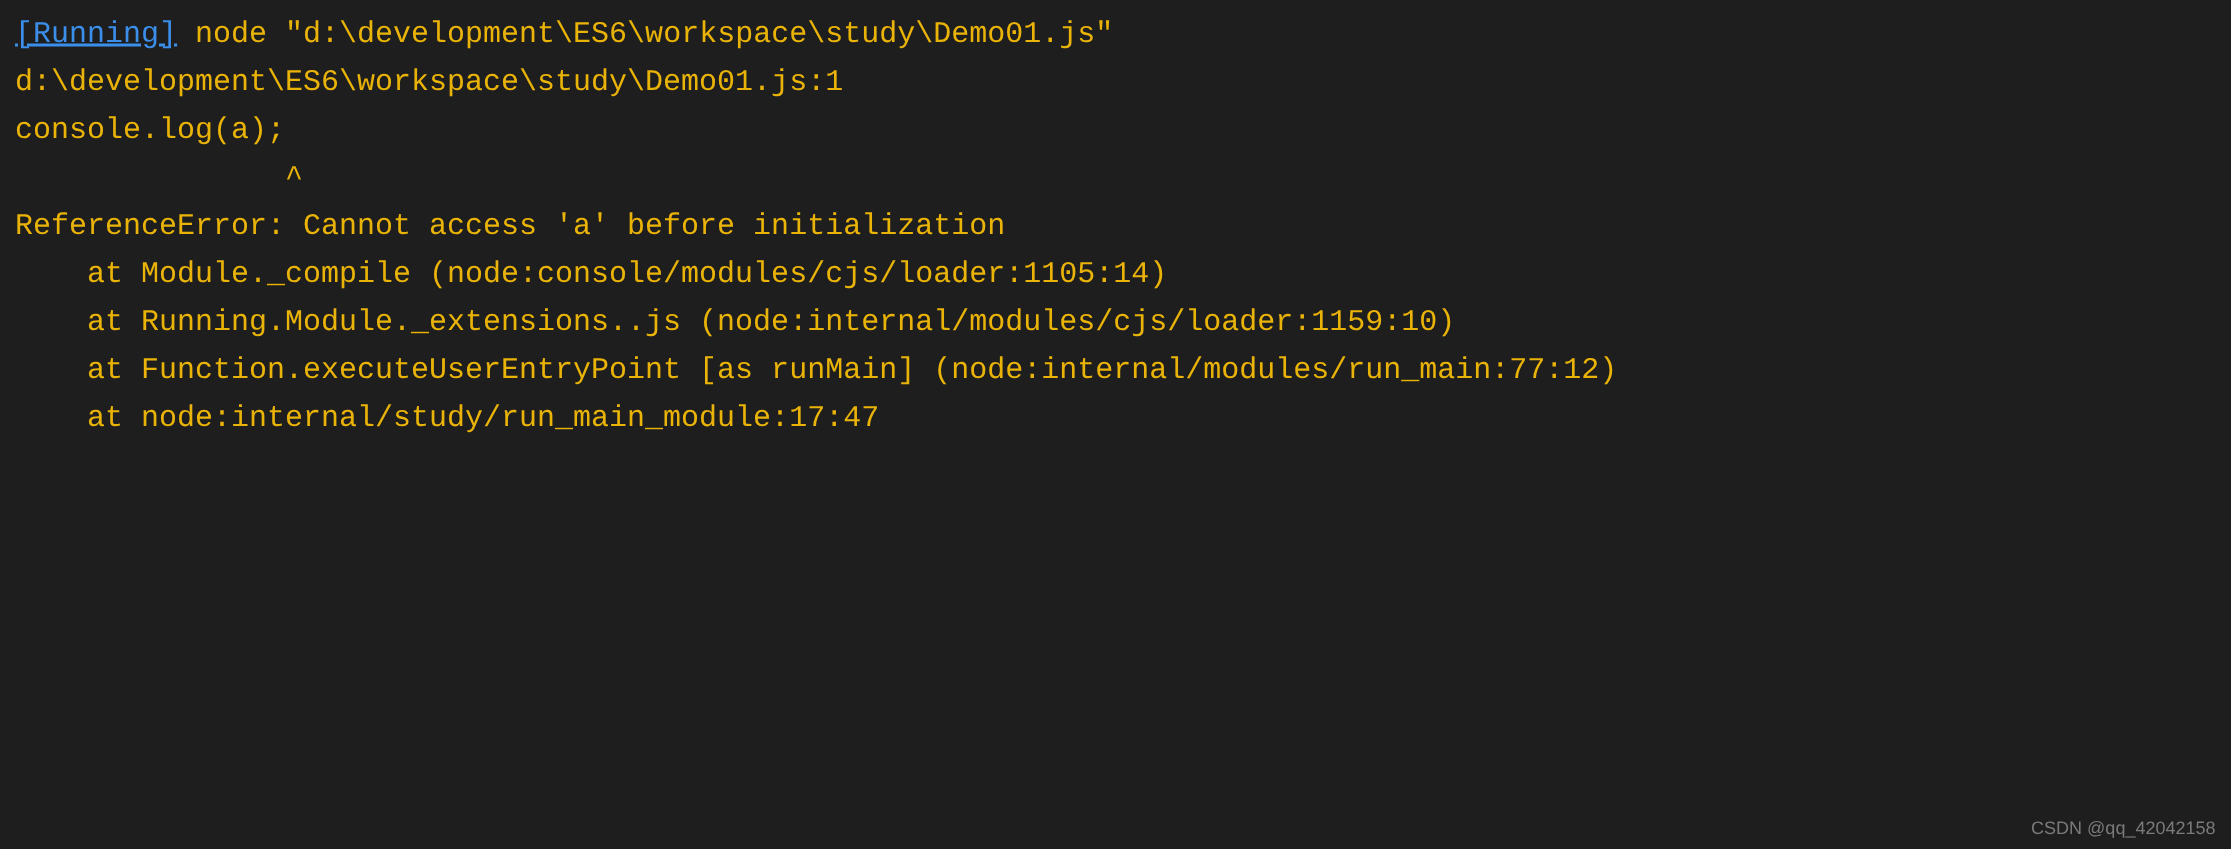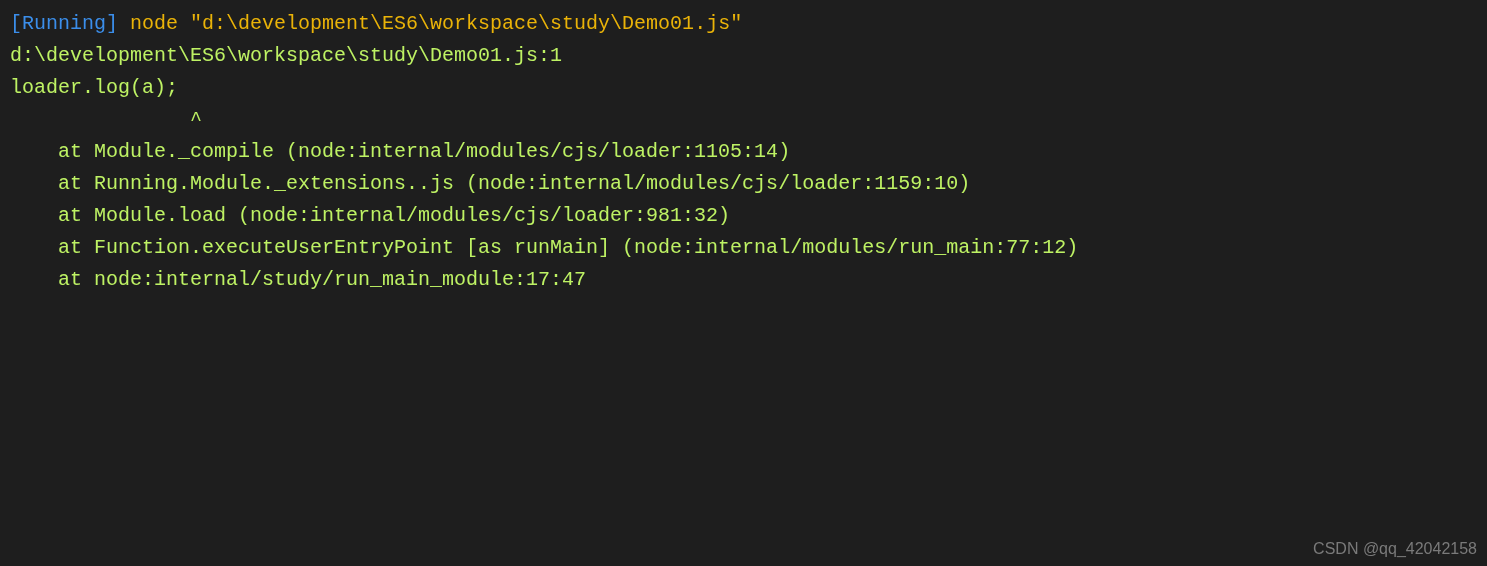--- a/index.html
+++ b/index.html
@@ -17,45 +17,46 @@
       width: 1487px;
       height: 566px;
       overflow: hidden;
       position: relative;
     }
     .output-line {
       white-space: pre;
     }
     .running-tag {
       color: #3b8eea;
+      text-decoration: underline;
     }
     .node-cmd {
       color: #eab308;
     }
     .normal {
-      color: #bef264;
+      color: #eab308;
     }
     .watermark {
       position: absolute;
       bottom: 4px;
       right: 10px;
-      font-size: 16px;
+      font-size: 12px;
       color: #7a7a7a;
       font-family: Arial, sans-serif;
     }
   </style>
 </head>
 <body>
 
 <div>
   <div class="output-line"><span class="running-tag">[Running]</span><span class="node-cmd"> node "d:\development\ES6\workspace\study\Demo01.js"</span></div>
   <div class="output-line normal">d:\development\ES6\workspace\study\Demo01.js:1</div>
-  <div class="output-line normal">loader.log(a);</div>
+  <div class="output-line normal">console.log(a);</div>
   <div class="output-line normal">               ^</div>
   <div class="output-line normal"></div>
-  <div class="output-line normal">    at Module._compile (node:internal/modules/cjs/loader:1105:14)</div>
+  <div class="output-line normal">ReferenceError: Cannot access 'a' before initialization</div>
+  <div class="output-line normal">    at Module._compile (node:console/modules/cjs/loader:1105:14)</div>
   <div class="output-line normal">    at Running.Module._extensions..js (node:internal/modules/cjs/loader:1159:10)</div>
-  <div class="output-line normal">    at Module.load (node:internal/modules/cjs/loader:981:32)</div>
   <div class="output-line normal">    at Function.executeUserEntryPoint [as runMain] (node:internal/modules/run_main:77:12)</div>
   <div class="output-line normal">    at node:internal/study/run_main_module:17:47</div>
 </div>
 
 <div class="watermark">CSDN @qq_42042158</div>
 
 </body></html>

